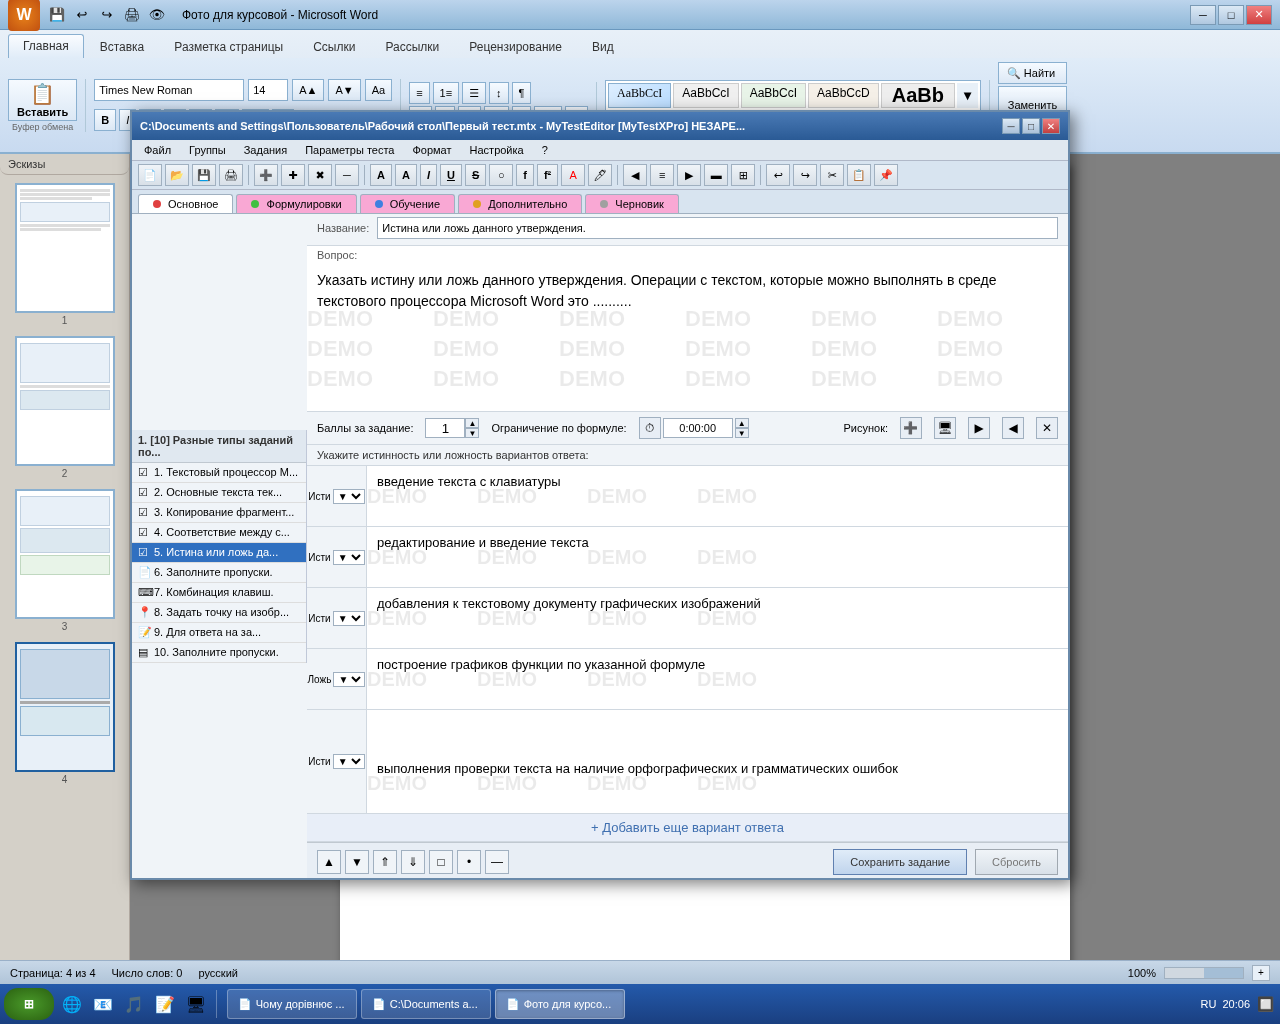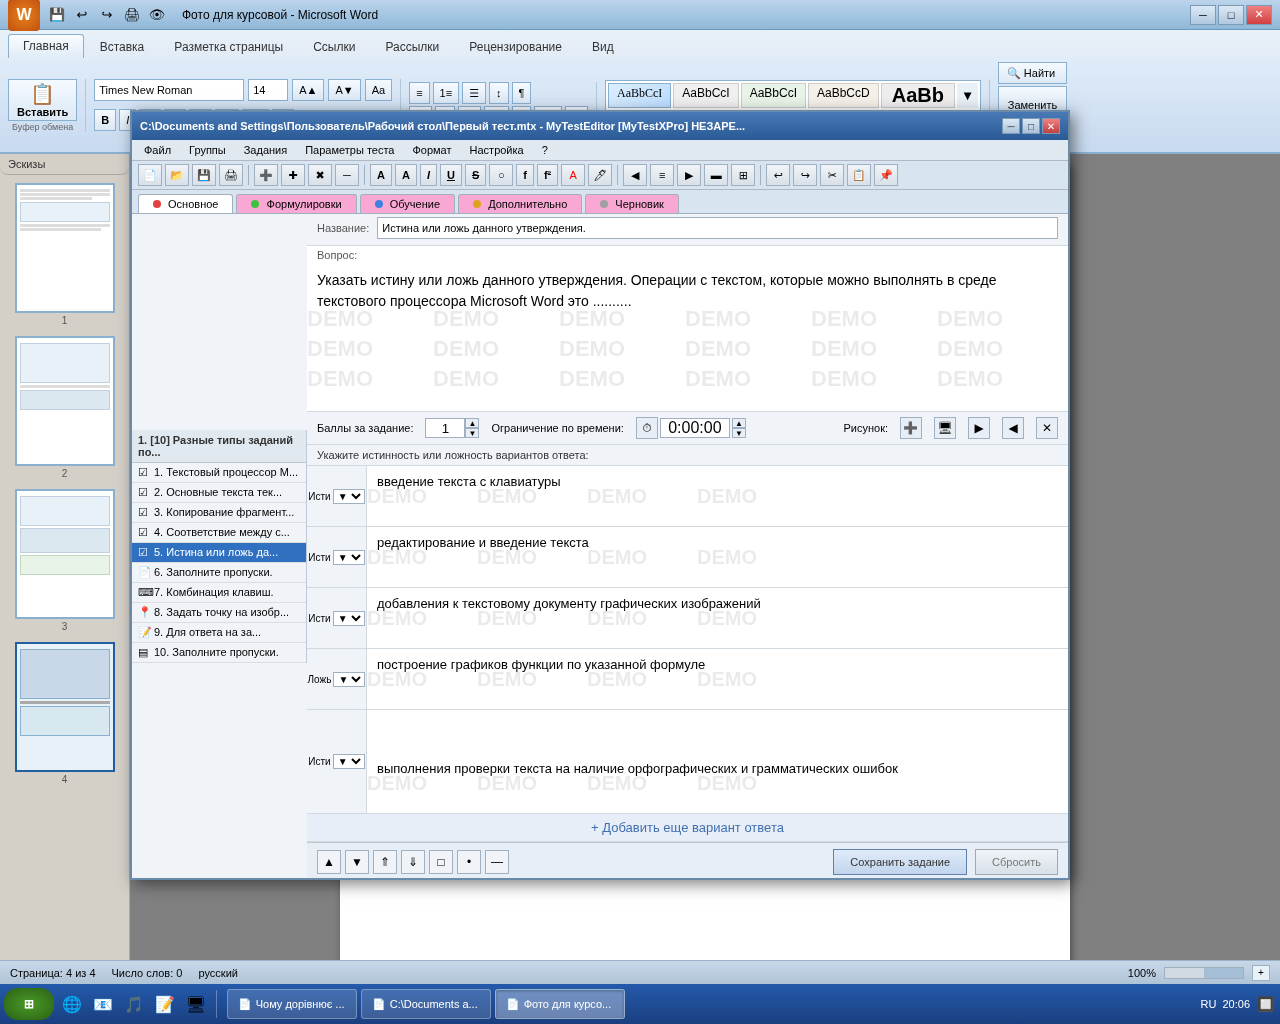--- a/index.html
+++ b/index.html
@@ -103,21 +103,21 @@
     .question-header { padding: 6px 10px; background: #f0f4f8; border-bottom: 1px solid #d0d8e0; display: flex; align-items: center; gap: 8px; }
     .question-header-label { font-size: 11px; color: #555; white-space: nowrap; }
     .question-header-input { flex: 1; height: 22px; border: 1px solid #a0b0c0; padding: 2px 4px; font-size: 11px; }
     .question-vopros { padding: 2px 10px; font-size: 11px; color: #555; }
 
     .question-text-area { flex: 1; padding: 8px 10px; overflow: hidden; background: white; position: relative; font-size: 14px; line-height: 1.5; max-height: 160px; min-height: 120px; overflow-y: auto; border-bottom: 1px solid #d0d8e0; }
 
     .score-row { padding: 5px 10px; background: #f0f4f8; border-bottom: 1px solid #d0d8e0; display: flex; align-items: center; gap: 12px; font-size: 11px; }
     .score-input { width: 40px; height: 20px; border: 1px solid #a0b0c0; text-align: center; }
     .spin-btn { width: 14px; height: 10px; border: 1px solid #a0b0c0; background: #e8eef5; cursor: pointer; display: flex; align-items: center; justify-content: center; font-size: 8px; }
-    .time-input { width: 70px; height: 20px; border: 1px solid #a0b0c0; text-align: center; font-size: 16px; }
+    .time-input { width: 70px; height: 20px; border: 1px solid #a0b0c0; text-align: center; font-size: 11px; }
     .icon-btn { width: 22px; height: 22px; border: 1px solid #a0b0c0; background: #e8eef5; cursor: pointer; display: flex; align-items: center; justify-content: center; font-size: 12px; }
 
     .answers-label { padding: 4px 10px; font-size: 11px; color: #333; background: #f0f4f8; border-bottom: 1px solid #d0d8e0; }
 
     .answer-row { display: flex; align-items: stretch; border-bottom: 1px solid #d0d8e0; }
     .answer-truth-btn { width: 60px; min-height: 60px; border-right: 1px solid #d0d8e0; display: flex; align-items: center; justify-content: center; gap: 2px; background: #f0f4f8; cursor: pointer; padding: 4px; }
     .answer-truth-select { font-size: 10px; border: 1px solid #a0b0c0; background: white; cursor: pointer; }
     .answer-text-area { flex: 1; padding: 6px 10px; position: relative; overflow: hidden; }
     .answer-text { font-size: 13px; line-height: 1.5; }
 
@@ -478,21 +478,21 @@
 
       <div class="score-row">
         <span>Баллы за задание:</span>
         <div style="display:flex;align-items:center;">
           <input class="score-input" value="1" style="">
           <div style="display:flex;flex-direction:column;">
             <button class="spin-btn">▲</button>
             <button class="spin-btn">▼</button>
           </div>
         </div>
-        <span>Ограничение по времени:</span>
+        <span>Ограничение по формуле:</span>
         <div style="display:flex;align-items:center;gap:2px;">
           <button class="icon-btn">⏱</button>
           <input class="time-input" value="0:00:00" style="">
           <div style="display:flex;flex-direction:column;">
             <button class="spin-btn">▲</button>
             <button class="spin-btn">▼</button>
           </div>
         </div>
         <span style="margin-left:auto;">Рисунок:</span>
         <button class="icon-btn">➕</button>

